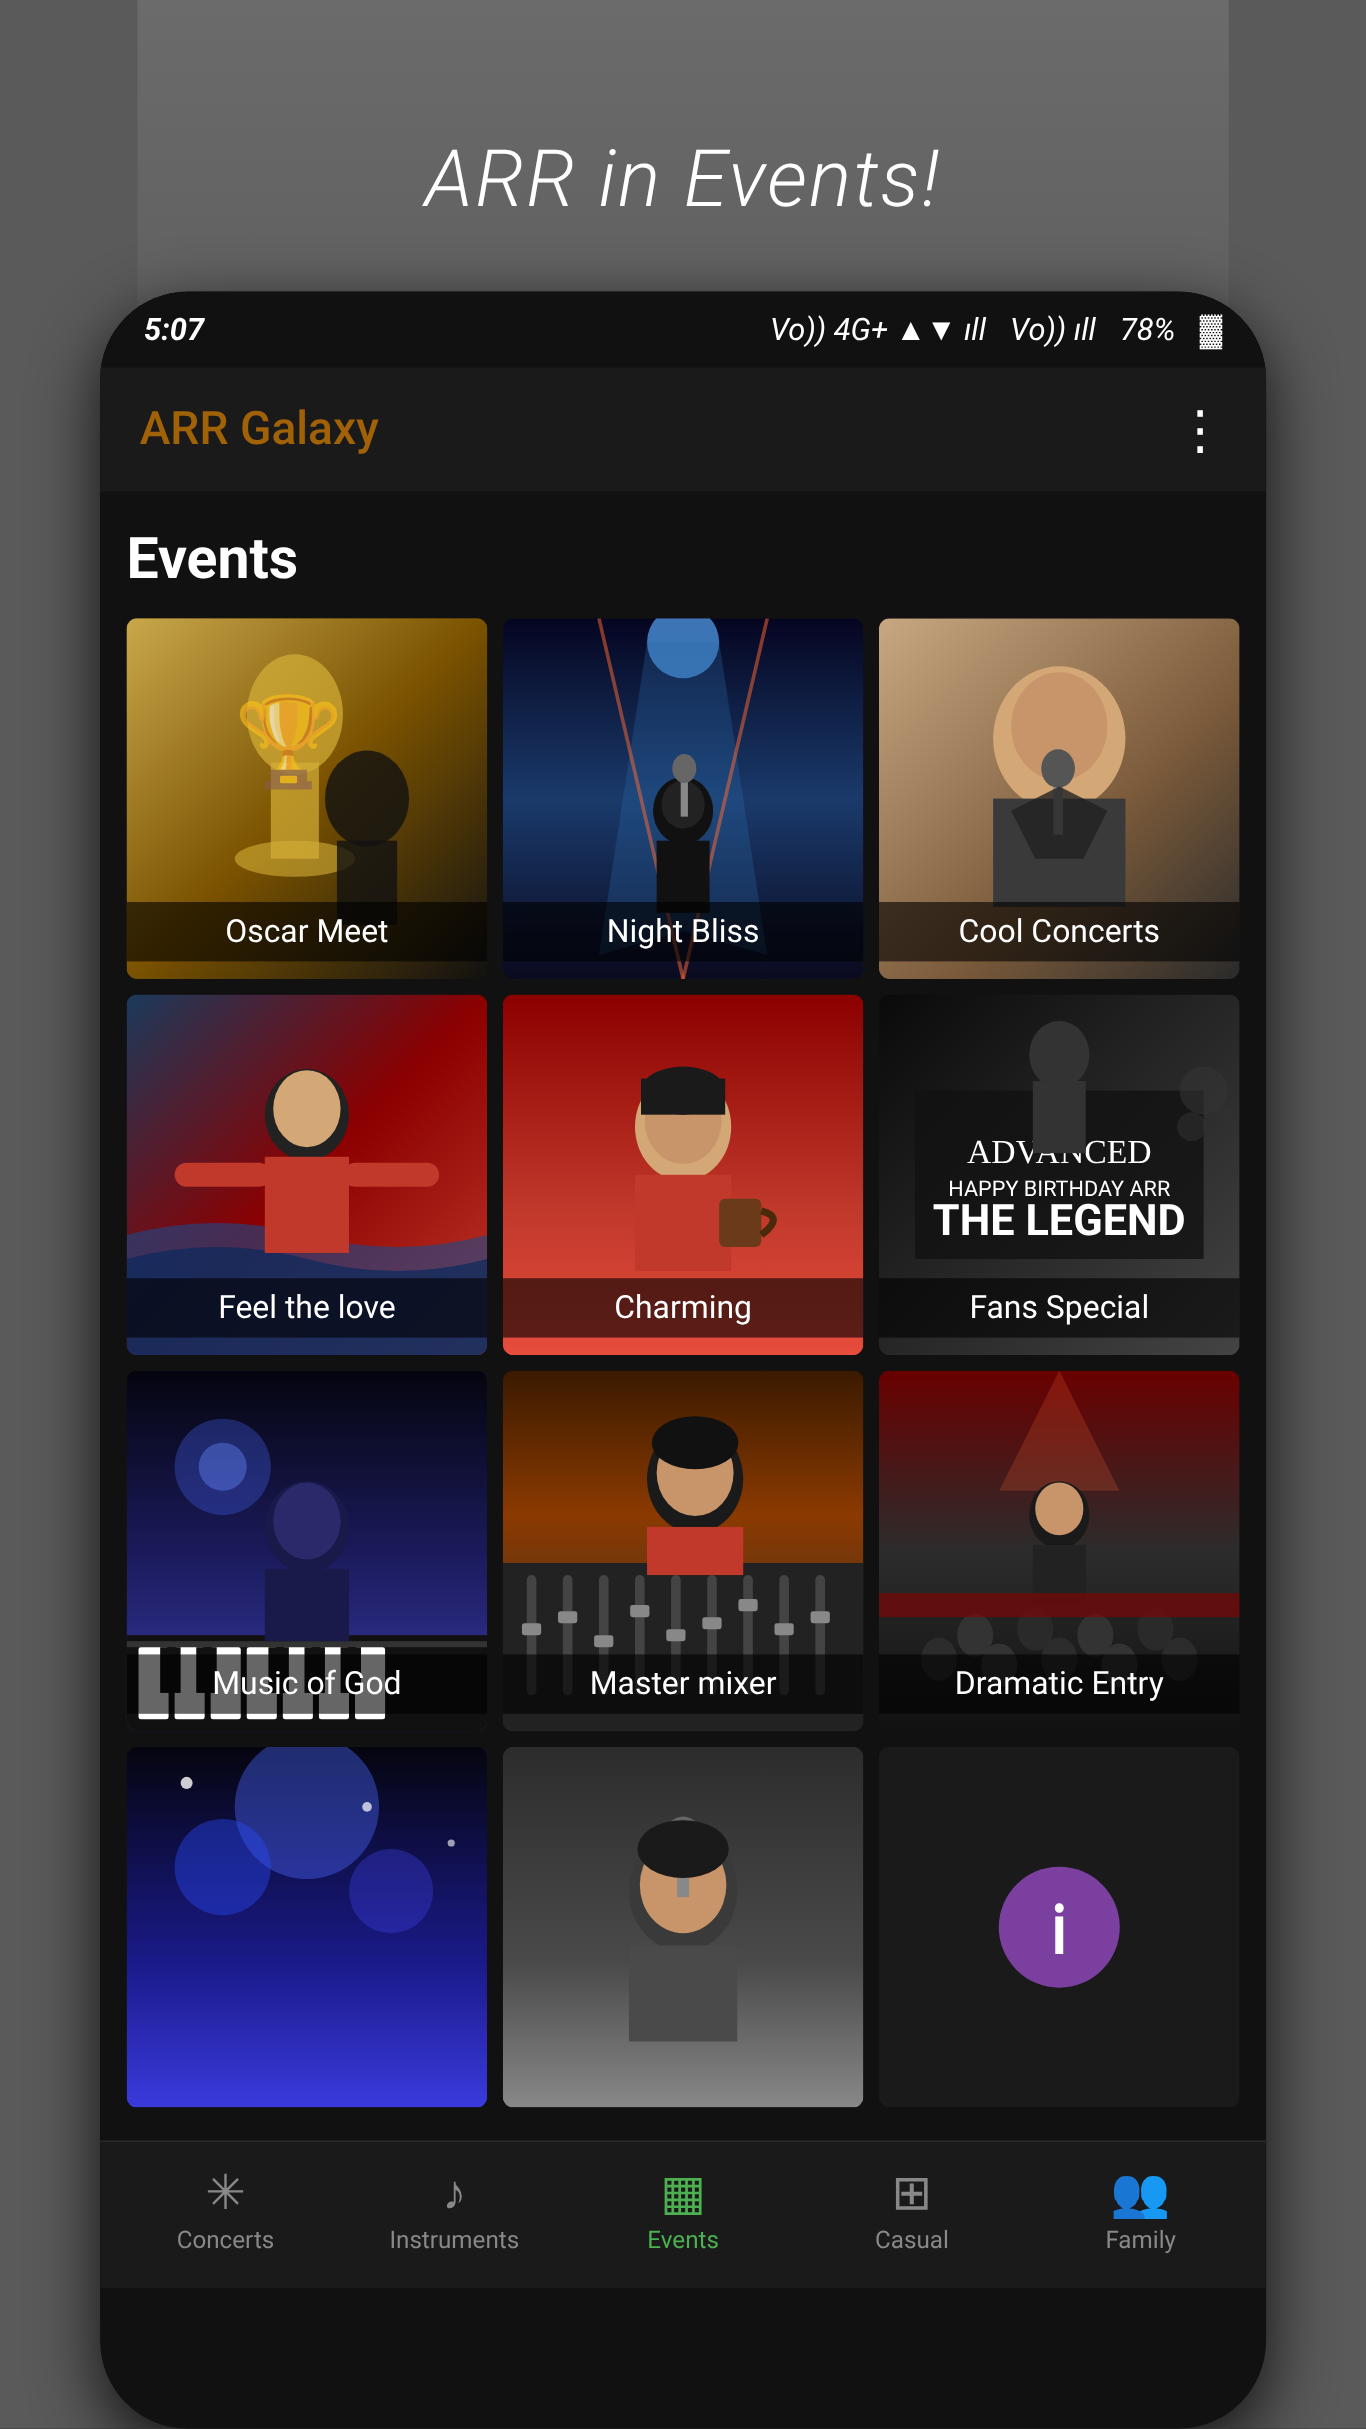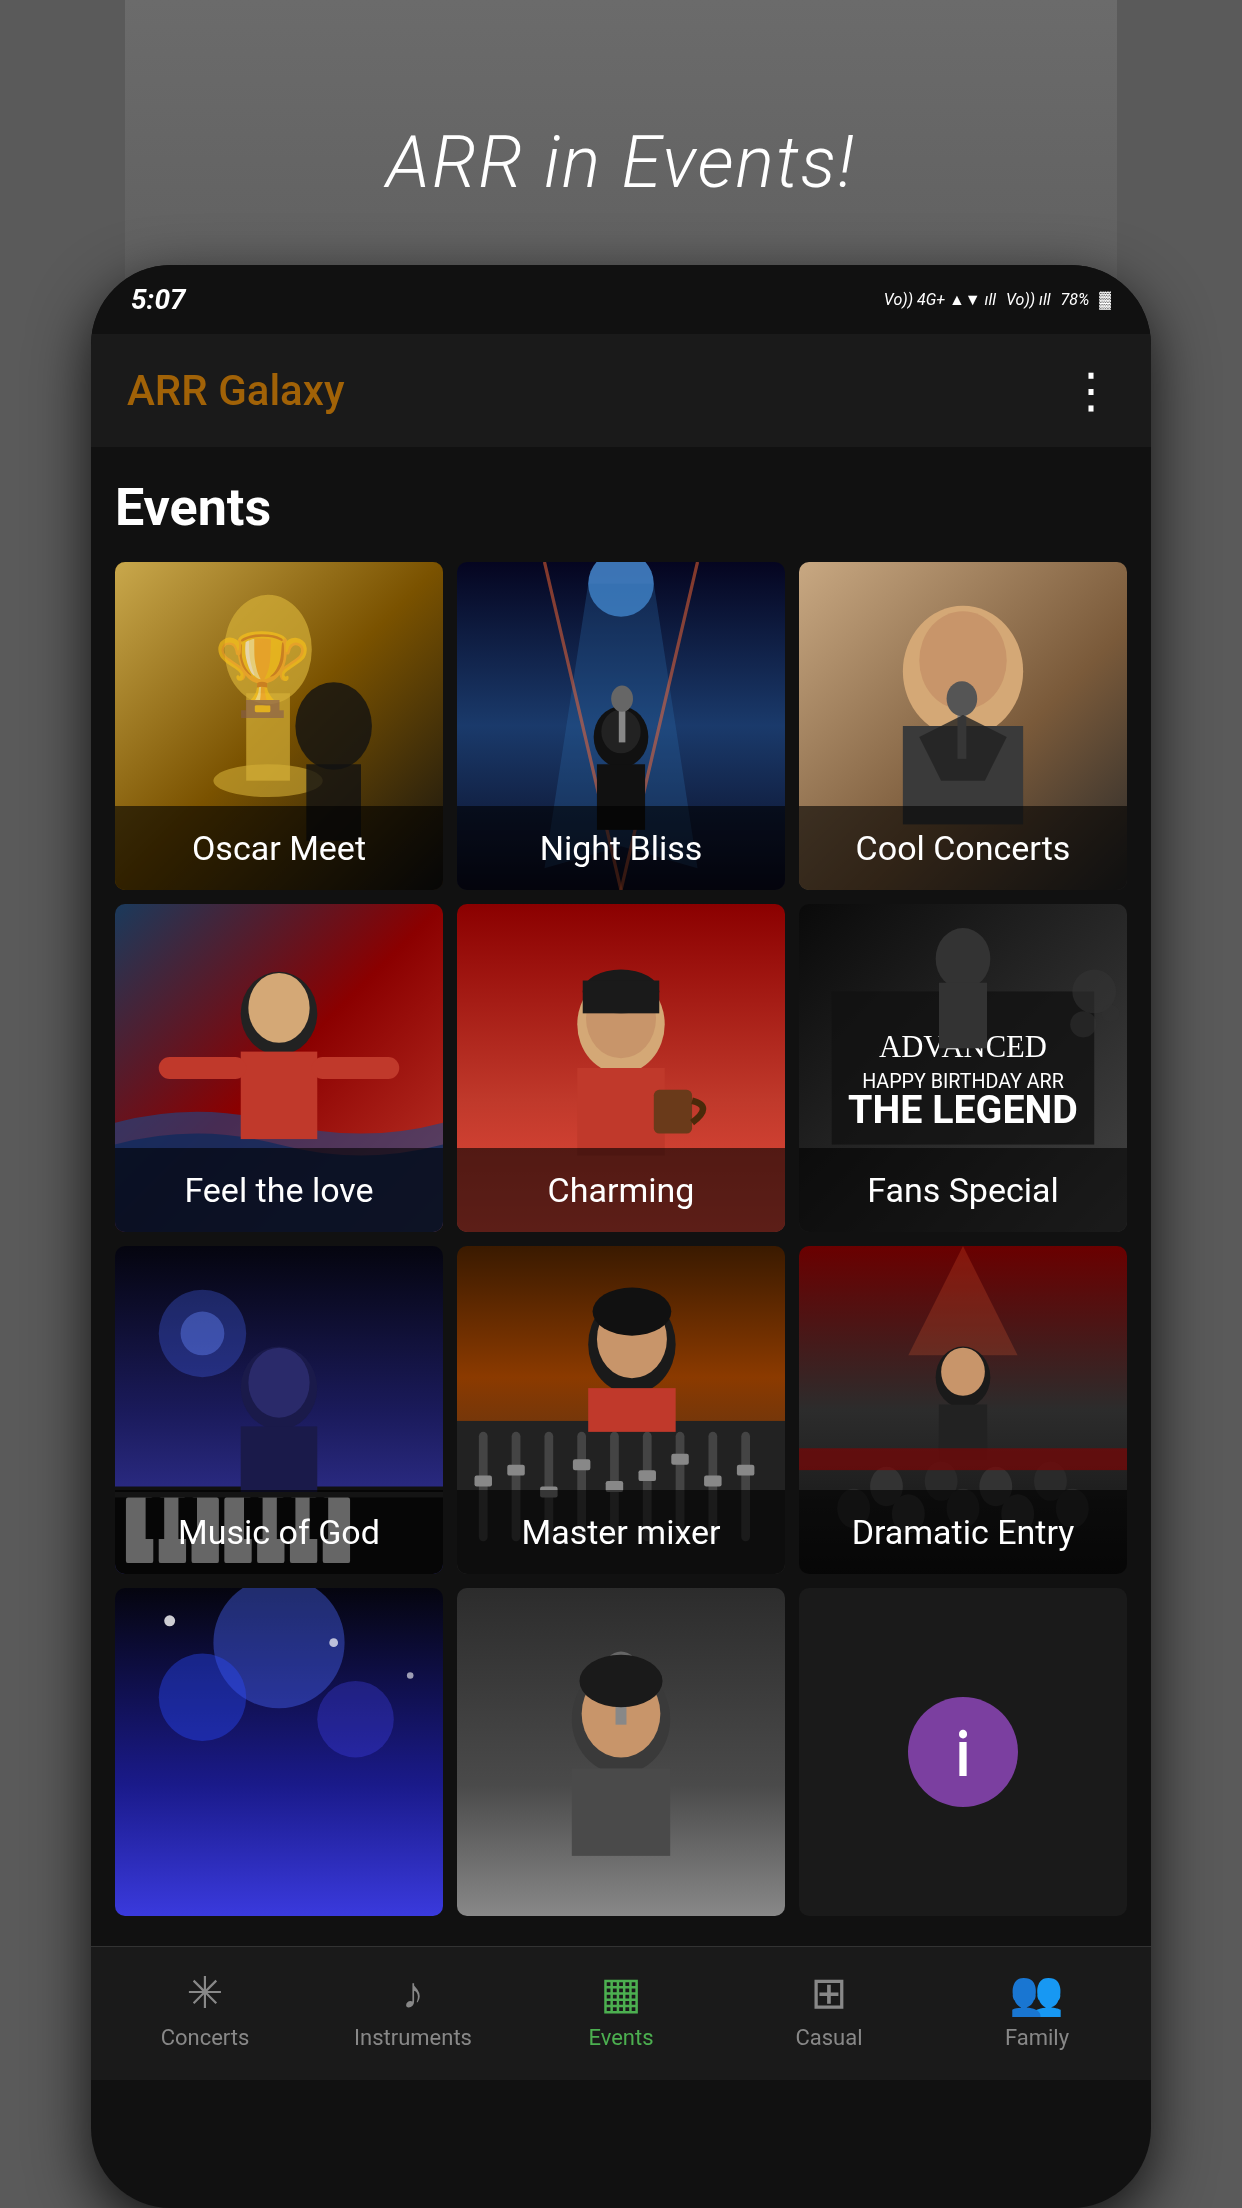--- a/index.html
+++ b/index.html
@@ -51,21 +51,21 @@
       display: flex;
       justify-content: space-between;
       align-items: center;
       padding: 18px 40px;
       color: white;
       font-size: 28px;
       font-style: italic;
     }
 
     .status-left { font-weight: bold; }
-    .status-right { display: flex; align-items: center; gap: 10px; font-size: 16px; }
+    .status-right { display: flex; align-items: center; gap: 22px; font-size: 28px; }
 
     .app-bar {
       background: #1a1a1a;
       display: flex;
       justify-content: space-between;
       align-items: center;
       padding: 28px 36px;
       color: white;
     }
 
@@ -103,27 +103,27 @@
     .grid-item {
       position: relative;
       border-radius: 10px;
       overflow: hidden;
       cursor: pointer;
       aspect-ratio: 1/1;
     }
 
     .item-label {
       position: absolute;
-      bottom: 0;
+      bottom: 16px;
       left: 0;
       right: 0;
       background: rgba(0,0,0,0.6);
       color: white;
-      font-size: 34px;
-      padding: 22px 14px;
+      font-size: 29px;
+      padding: 10px 14px;
       text-align: center;
     }
 
     .info-circle {
       width: 110px;
       height: 110px;
       background: #7b3fa0;
       border-radius: 50%;
       display: flex;
       align-items: center;

